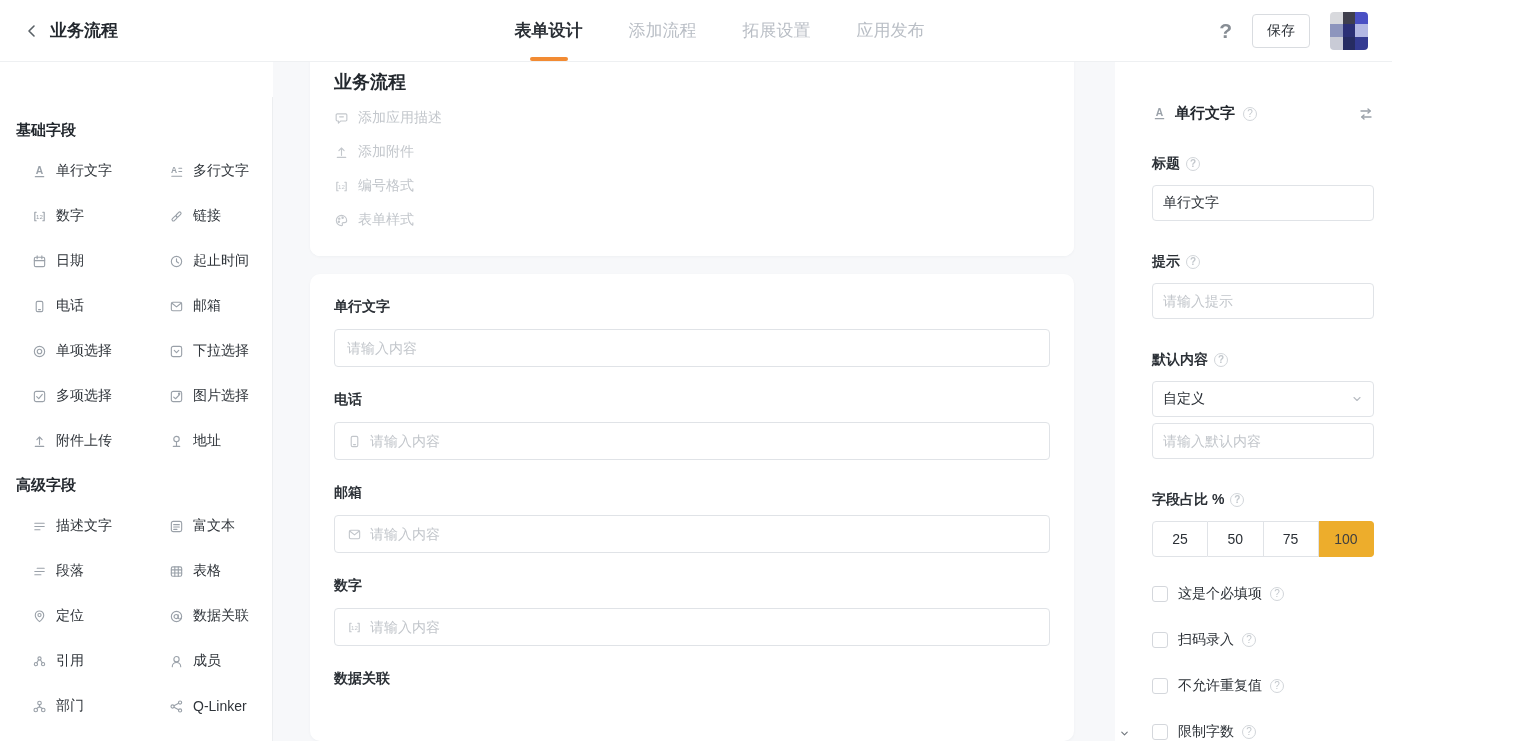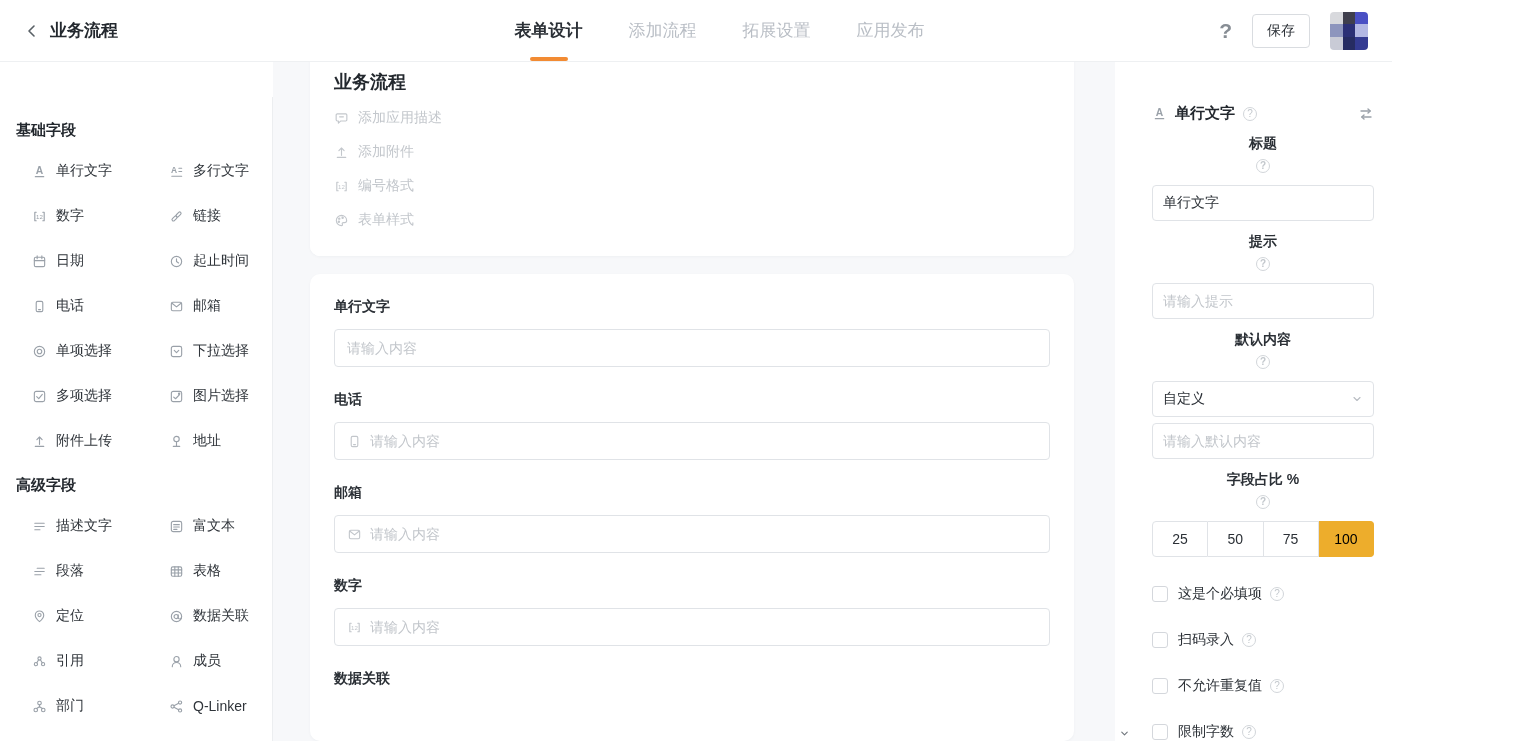--- a/index.html
+++ b/index.html
@@ -60,31 +60,31 @@
 
   
   .inspector { width:258px; flex:0 0 258px; background:#fff; padding:22px 18px 0; overflow:hidden; }
   .insp-head { display:flex; align-items:center; gap:8px; }
   .insp-head .ic svg { stroke:#9aa1a9; }
   .insp-title { font-size:15px; font-weight:700; color:#23282e; }
   .help { width:14px; height:14px; border:1px solid #d2d6da; border-radius:50%; color:#c3c8cd; font-size:10px; line-height:12px; text-align:center; display:inline-block; cursor:pointer; flex:0 0 14px; }
   .help::after { content:"?"; }
   .swap { margin-left:auto; cursor:pointer; display:inline-flex; }
   .swap svg { width:16px; height:16px; stroke:#9aa1a9; fill:none; stroke-width:1.4; stroke-linecap:round; stroke-linejoin:round; }
-  .grp-label { margin-top:12px; display:flex; align-items:center; gap:6px; font-size:14px; font-weight:700; color:#2b3036;flex-direction:column; }
+  .grp-label { margin-top:32px; display:flex; align-items:center; gap:6px; font-size:14px; font-weight:700; color:#2b3036; }
   .p-input { margin-top:12px; height:36px; width:100%; border:1px solid #e0e3e7; border-radius:4px; padding:0 10px; font-size:14px; color:#2b3036; font-family:inherit; outline:none; background:#fff; }
   .p-input::placeholder { color:#c2c6cb; }
   .p-input.second { margin-top:6px; }
   .p-select { margin-top:12px; height:36px; border:1px solid #e0e3e7; border-radius:4px; display:flex; align-items:center; padding:0 10px; font-size:14px; color:#2b3036; cursor:pointer; }
   .p-select svg { margin-left:auto; width:12px; height:12px; stroke:#b8bcc2; fill:none; stroke-width:1.5; stroke-linecap:round; stroke-linejoin:round; }
   .segment { margin-top:12px; display:flex; }
   .seg { flex:1; height:36px; border:1px solid #e0e3e7; border-left:none; display:flex; align-items:center; justify-content:center; font-size:14px; color:#2b3036; cursor:pointer; background:#fff; }
   .seg:first-child { border-left:1px solid #e0e3e7; border-radius:4px 0 0 4px; }
   .seg:last-child { border-radius:0 4px 4px 0; }
-  .seg.active { background:#edad2c; border-color:#edad2c; color:#000000; }
+  .seg.active { background:#edad2c; border-color:#edad2c; color:#404040; }
   .cb-row { margin-top:28px; display:flex; align-items:center; gap:10px; font-size:14px; color:#2b3036; }
   .cb-box { width:16px; height:16px; border:1px solid #d4d7dc; border-radius:3px; background:#fff; cursor:pointer; flex:0 0 16px; }
   .cb-row .help { margin-left:-2px; }
 </style>
 </head>
 <body>
 
 <div class="app">
 
   <header class="topbar">

